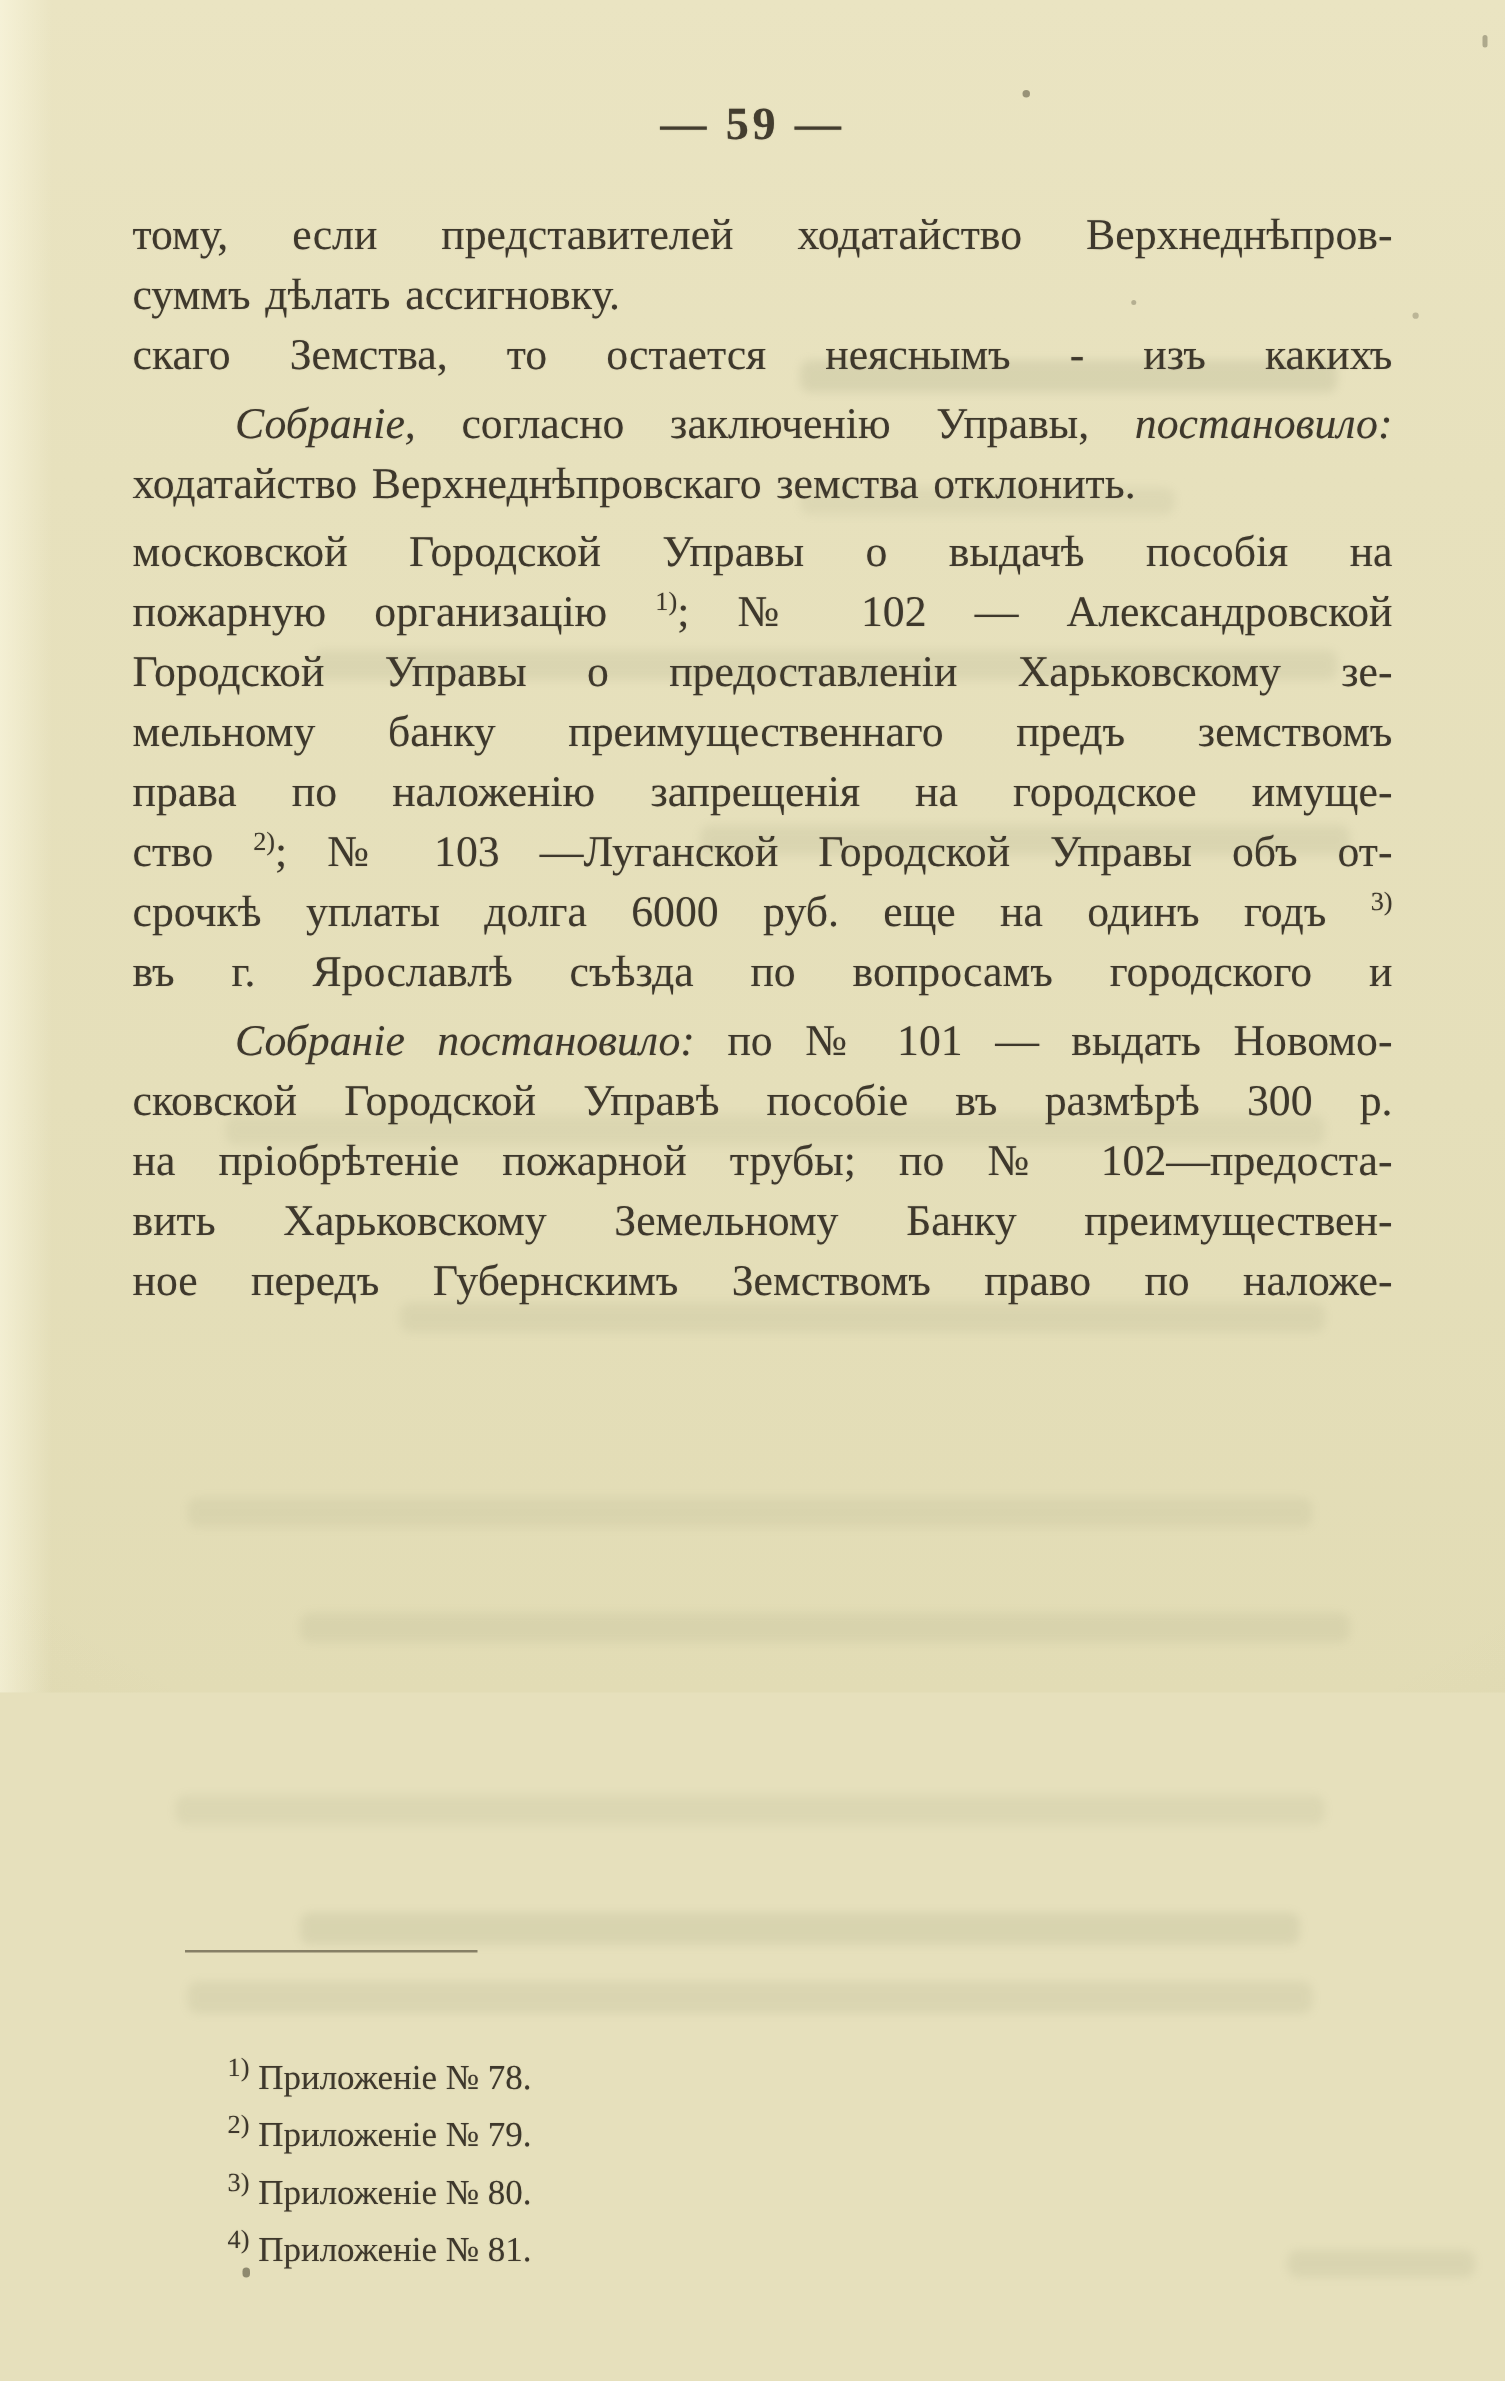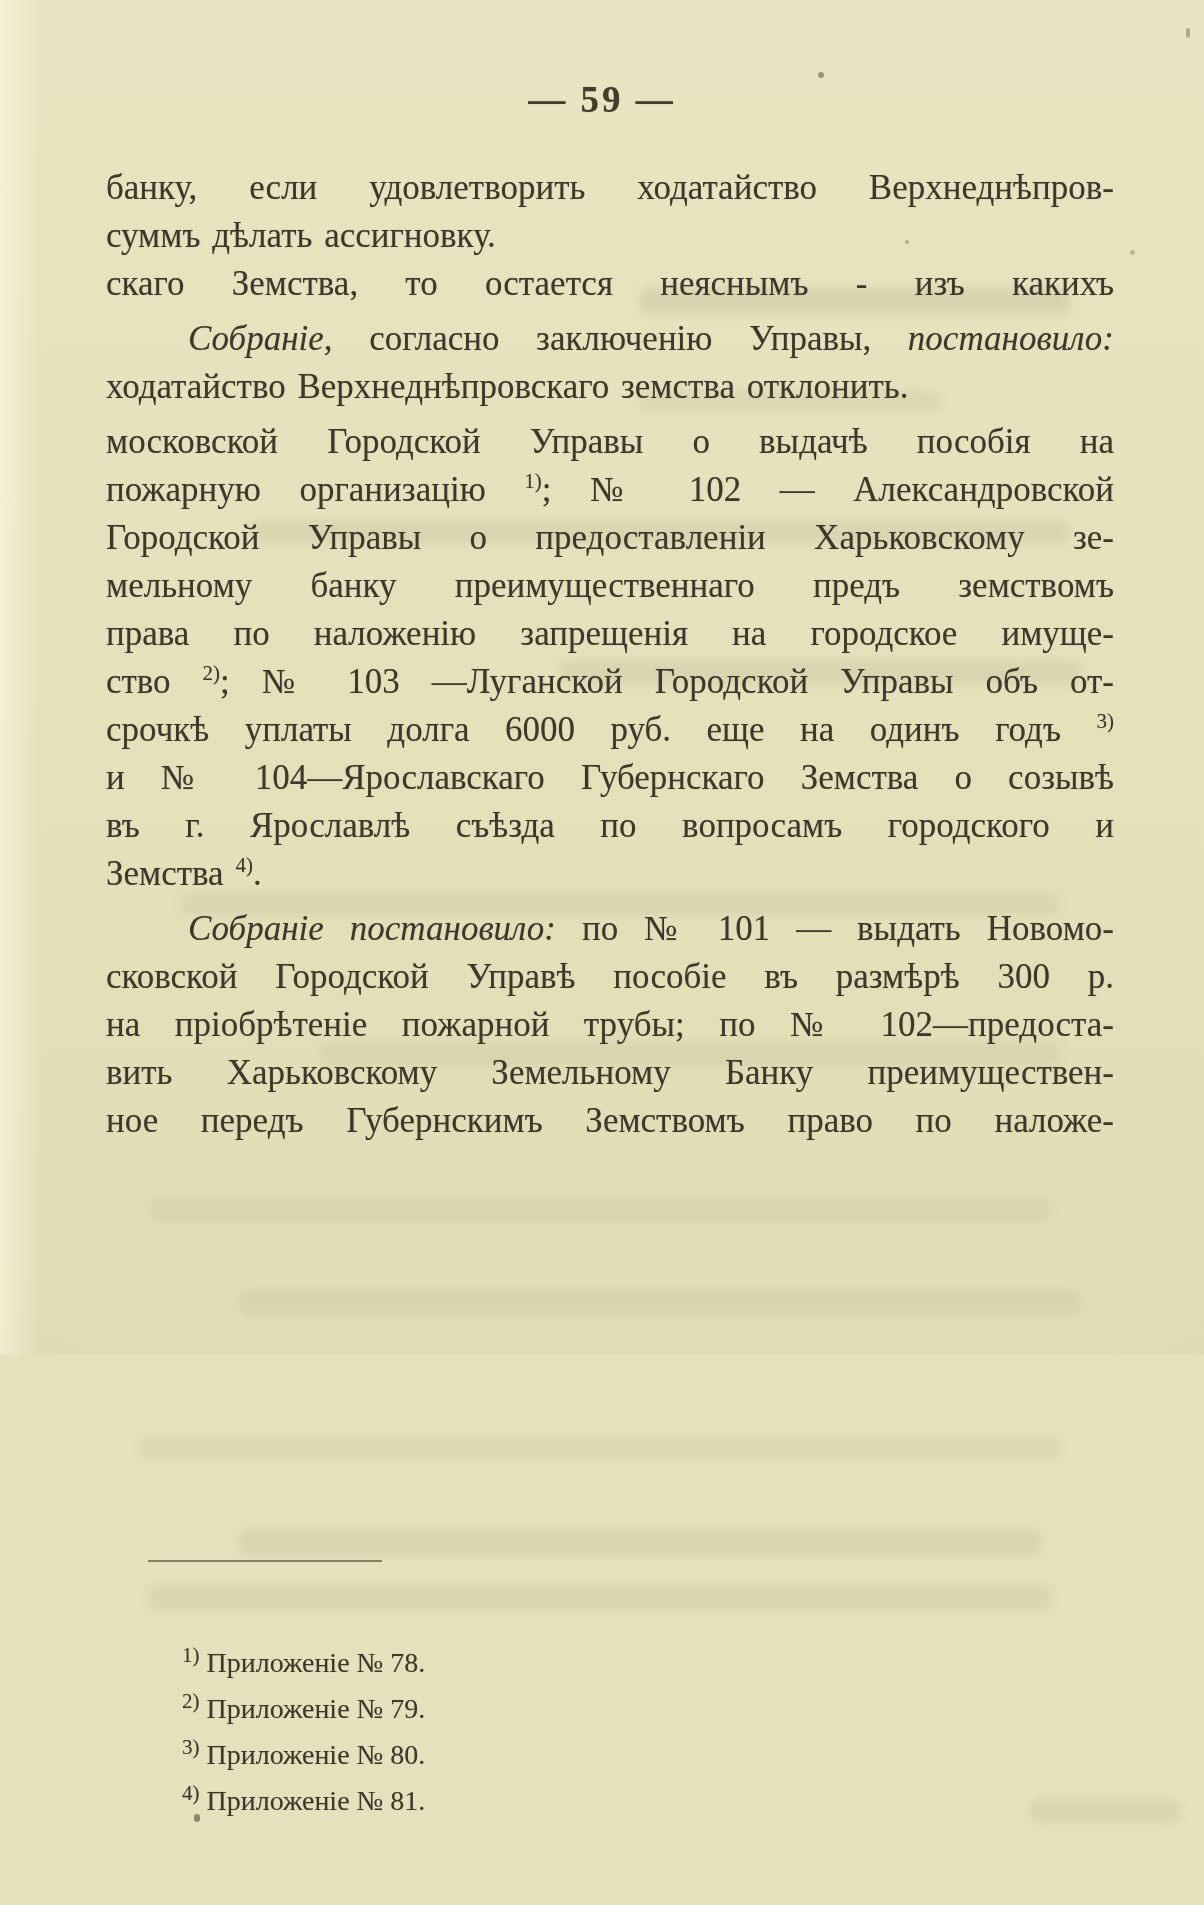--- a/index.html
+++ b/index.html
@@ -97,39 +97,37 @@
   <div class="speck sp1"></div>
   <div class="speck sp2"></div>
   <div class="speck sp3"></div>
   <div class="speck sp4"></div>
   <div class="speck sp5"></div>
 
   <div class="page-number">— 59 —</div>
 
   <div class="body-text" id="body-text">
       <div class="paragraph">
-        <div class="line"><span>банку, если удовлетворить ходатайство Верхнеднѣпров-</span></div>
+        <div class="line"><span>тому, если представителей ходатайство Верхнеднѣпров-</span></div>
         <div class="line end"><span>суммъ дѣлать ассигновку.</span></div>
         <div class="line"><span>скаго Земства, то остается неяснымъ - изъ какихъ</span></div>
       </div>
       <div class="paragraph indented">
         <div class="line first-indent"><i>Собраніе,</i><span> согласно заключенію Управы, </span><i>постановило:</i></div>
         <div class="line end"><span>ходатайство Верхнеднѣпровскаго земства отклонить.</span></div>
       </div>
       <div class="paragraph indented">
         <div class="line"><span>московской Городской Управы о выдачѣ пособія на</span></div>
         <div class="line"><span>пожарную организацію </span><sup>1)</sup><span>; № 102 — Александровской</span></div>
         <div class="line"><span>Городской Управы о предоставленіи Харьковскому зе-</span></div>
         <div class="line"><span>мельному банку преимущественнаго предъ земствомъ</span></div>
         <div class="line"><span>права по наложенію запрещенія на городское имуще-</span></div>
         <div class="line"><span>ство </span><sup>2)</sup><span>; № 103 —Луганской Городской Управы объ от-</span></div>
         <div class="line"><span>срочкѣ уплаты долга 6000 руб. еще на одинъ годъ </span><sup>3)</sup></div>
-        <div class="line"><span>и № 104—Ярославскаго Губернскаго Земства о созывѣ</span></div>
         <div class="line"><span>въ г. Ярославлѣ съѣзда по вопросамъ городского и</span></div>
-        <div class="line end"><span>Земства </span><sup>4)</sup><span>.</span></div>
       </div>
       <div class="paragraph indented">
         <div class="line first-indent"><i>Собраніе постановило:</i><span> по № 101 — выдать Новомо-</span></div>
         <div class="line"><span>сковской Городской Управѣ пособіе въ размѣрѣ 300 р.</span></div>
         <div class="line"><span>на пріобрѣтеніе пожарной трубы; по № 102—предоста-</span></div>
         <div class="line"><span>вить Харьковскому Земельному Банку преимуществен-</span></div>
         <div class="line"><span>ное передъ Губернскимъ Земствомъ право по наложе-</span></div>
       </div>
     </div>
 

